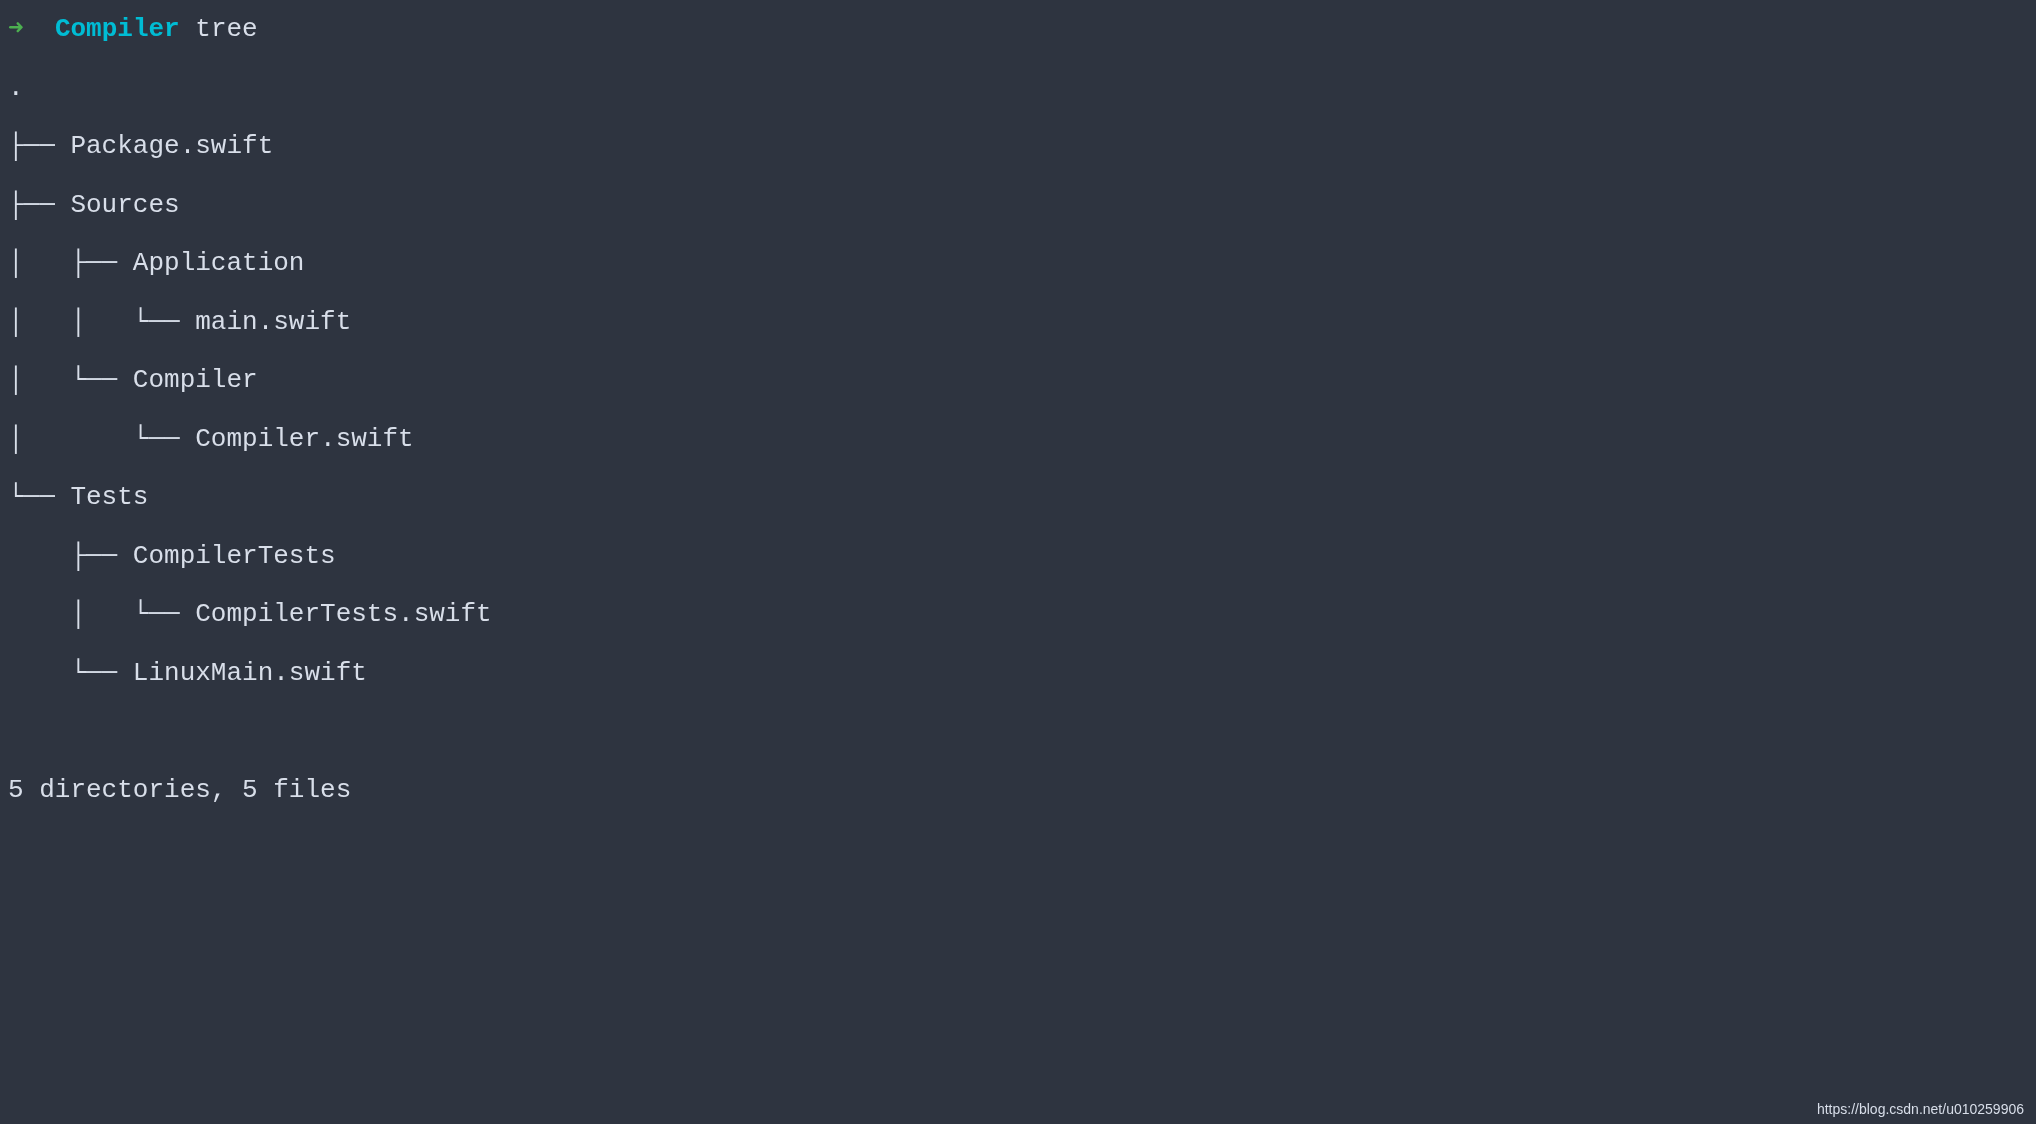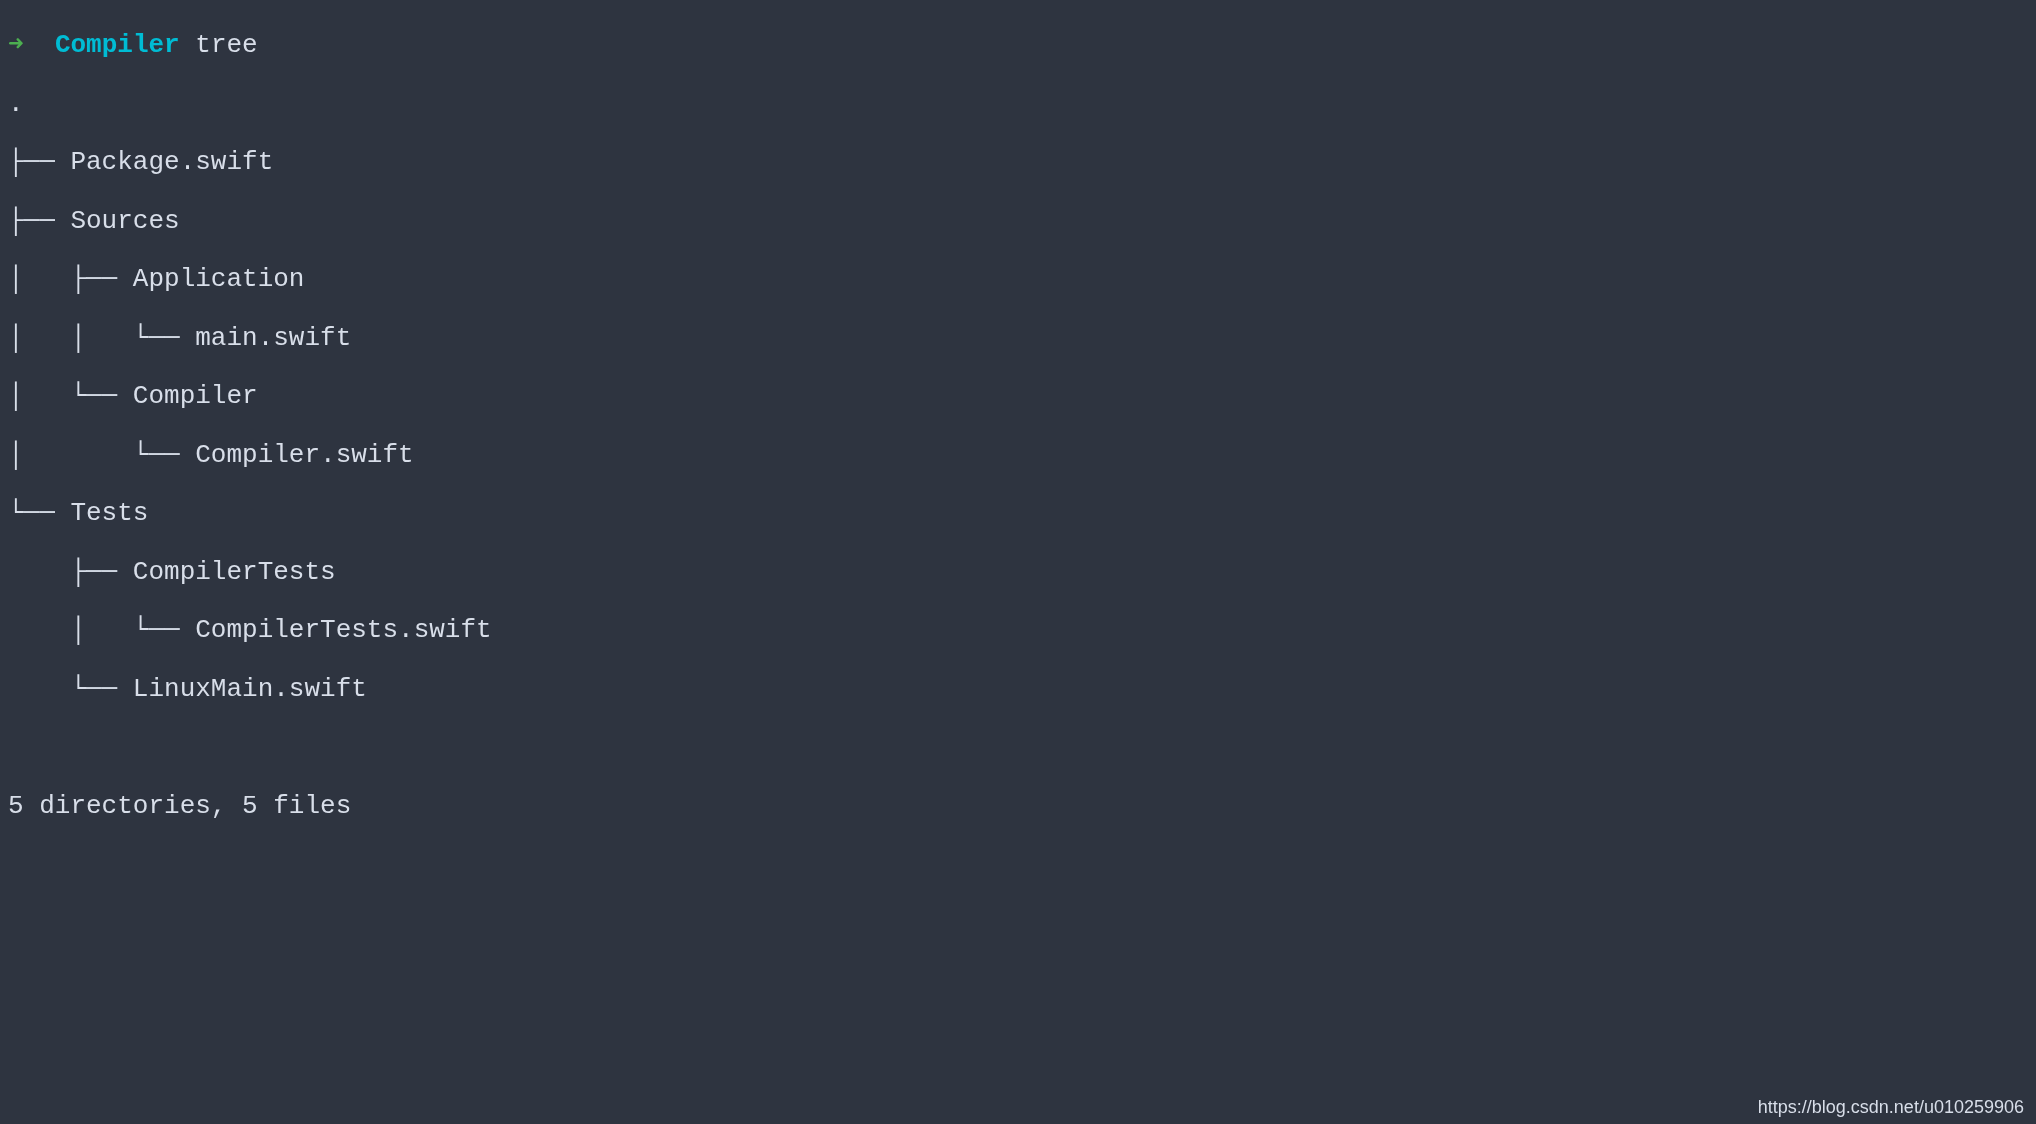--- a/index.html
+++ b/index.html
@@ -15,41 +15,40 @@
       line-height: 2.25;
       padding: 0;
       width: 2036px;
       height: 1124px;
       position: relative;
       overflow: hidden;
     }
     .terminal {
       white-space: pre;
       padding-left: 8px;
-      margin-top: 16px;
     }
     .prompt-arrow {
       color: #4caf50;
       font-weight: bold;
     }
     .prompt-dir {
       color: #00bcd4;
       font-weight: bold;
     }
     .cmd {
       color: #d8dee9;
     }
     .tree-line {
       color: #d8dee9;
     }
     .watermark {
       position: absolute;
       bottom: 8px;
       right: 12px;
-      font-size: 18px;
+      font-size: 14px;
       color: #d8dee9;
       font-family: Arial, sans-serif;
       line-height: 1;
     }
   </style>
 </head>
 <body>
 
 <div class="terminal"><span class="prompt-arrow">➜</span>  <span class="prompt-dir">Compiler</span> <span class="cmd">tree</span>
 <span class="tree-line">.</span>

